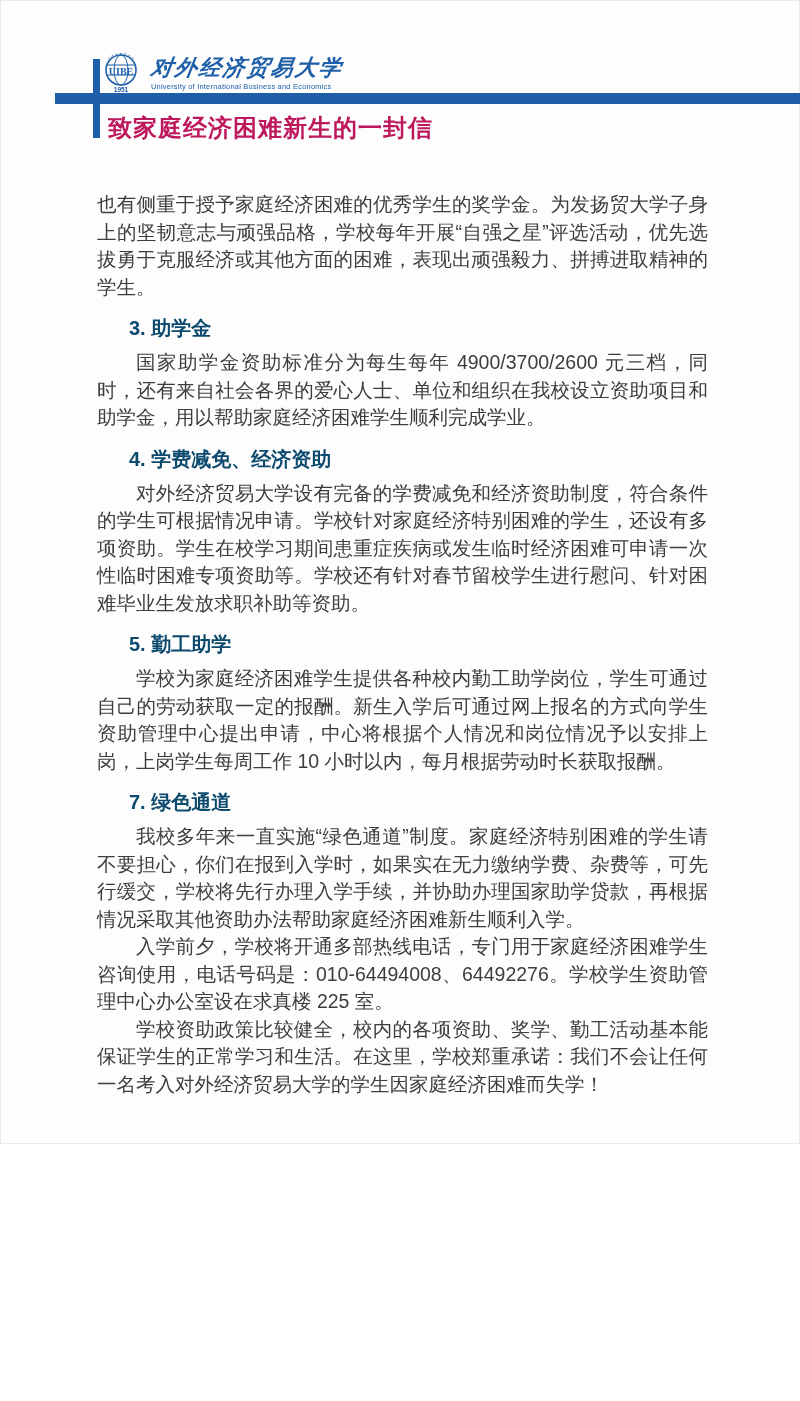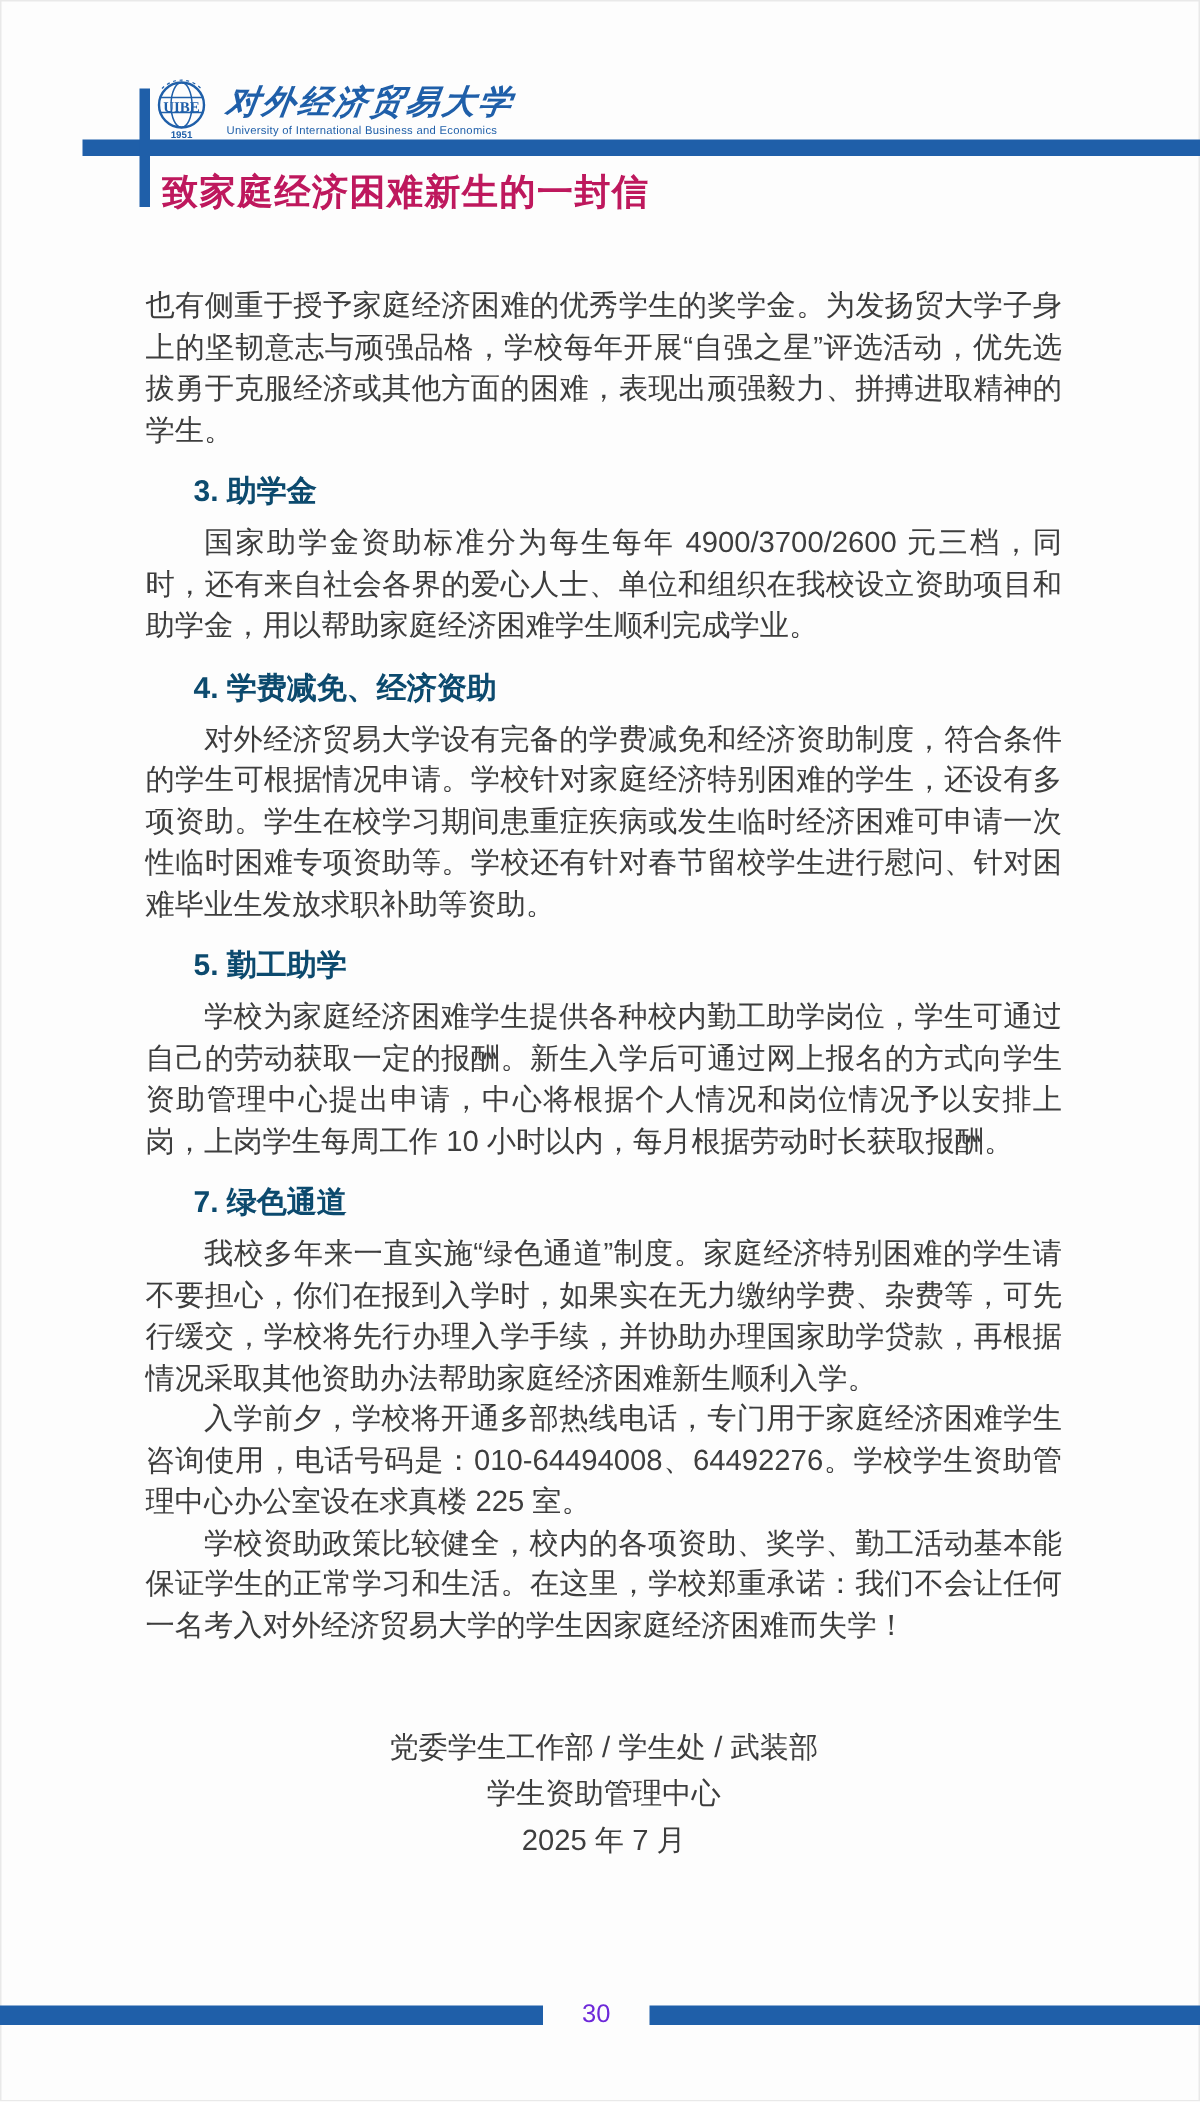--- a/index.html
+++ b/index.html
@@ -4,21 +4,21 @@
 <style>
   * { margin: 0; padding: 0; box-sizing: border-box; }
   html, body { background: #ffffff; }
   body {
     font-family: "Liberation Sans", "DejaVu Sans", sans-serif;
     width: 800px;
   }
   .page {
     position: relative;
     width: 800px;
-    height: 1401px;
+    height: 1144px;
     background: #fdfdfd;
     outline: 1px solid #e9e9e9;
     outline-offset: -1px;
     overflow: hidden;
   }
 
   
   .logo-group {
     position: absolute;
     left: 99px;

